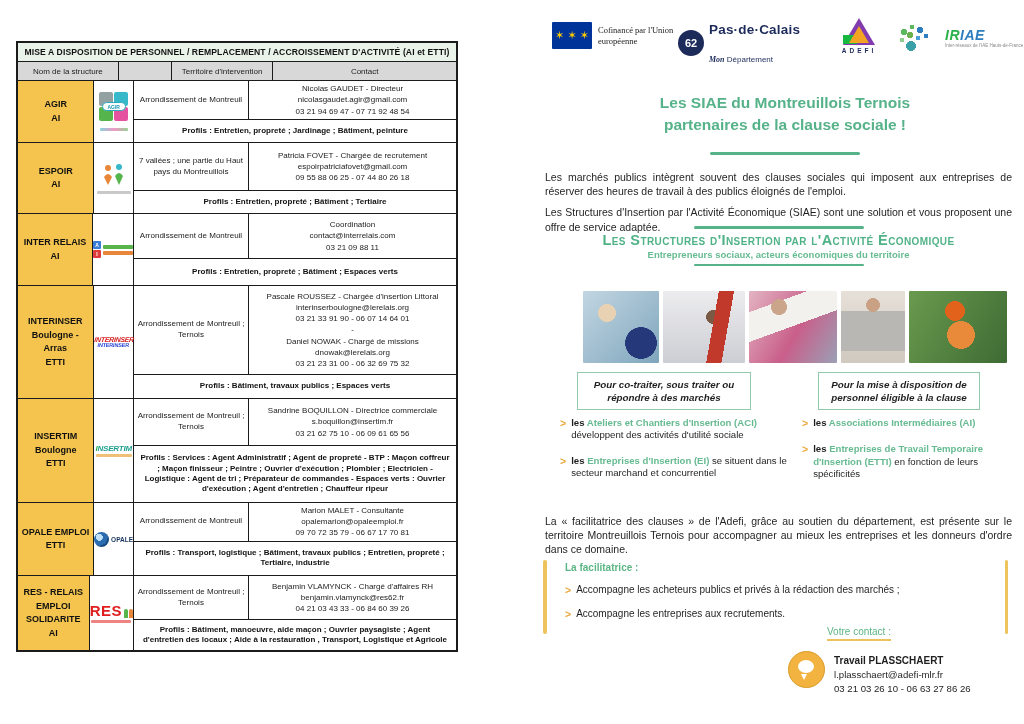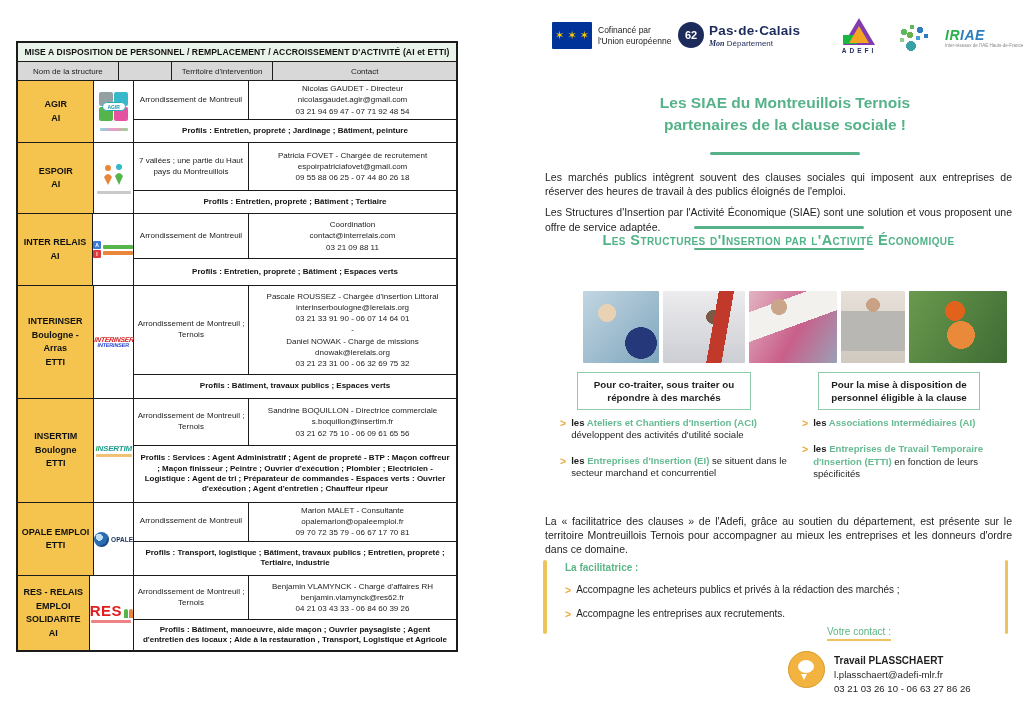--- a/index.html
+++ b/index.html
@@ -70,26 +70,26 @@
   .res-figs { display:flex; gap:1px; }
   .res-figs i { display:block; width:4px; height:9px; border-radius:2px 2px 0 0; }
   .rf1 { background:#57b54c; } .rf2 { background:#e8873a; }
   .res-caption { width:40px; height:3px; background:#e01e1e; opacity:.55; margin:2px auto 0; border-radius:1px; }
 
   
   .plogos { position:absolute; top:16px; left:540px; width:478px; height:50px; }
   .eu-block { position:absolute; left:12px; top:6px; display:flex; align-items:center; gap:6px; }
   .eu-flag { width:40px; height:27px; background:#003399; position:relative; border-radius:1px; }
   .eu-stars { position:absolute; inset:0; display:flex; align-items:center; justify-content:center; color:#ffcc00; font-size:11px; }
-  .eu-caption { font-size:8.5px; color:#222; line-height:1.25; width:80px; }
+  .eu-caption { font-size:8.5px; color:#222; line-height:1.25; width:80px;font-family:Liberation Serif, serif; }
   .pdc-block { position:absolute; left:138px; top:6px; display:flex; align-items:center; gap:5px; }
   .pdc-circle { width:26px; height:26px; border-radius:50%; background:#1d2b5b; color:#fff; font-weight:bold; font-size:11px;
                 display:flex; align-items:center; justify-content:center; }
   .pdc-name { font-size:13.5px; font-weight:bold; color:#1d2b5b; letter-spacing:0.2px; }
-  .pdc-tag { font-size:8px; color:#1d2b5b; margin-top:1px; }
+  .pdc-tag { font-size:8px; color:#1d2b5b; margin-top:18px; }
   .pdc-tag .script { font-style:italic; font-weight:bold; font-family:"Liberation Serif", serif; }
   .adefi-block { position:absolute; left:296px; top:2px; width:46px; text-align:center; }
   .adefi-tri { width:0; height:0; margin:0 auto; border-left:16px solid transparent; border-right:16px solid transparent;
                border-bottom:27px solid #7a3fa0; position:relative; filter:saturate(1.2); }
   .adefi-tri::after { content:""; position:absolute; left:-10px; top:8px; width:0; height:0;
                border-left:10px solid transparent; border-right:10px solid transparent; border-bottom:17px solid #e8a53a; }
   .adefi-tri::before { content:""; position:absolute; left:-16px; top:17px; width:14px; height:9px; background:#2bb14c; }
   .adefi-name { font-size:6.5px; font-weight:bold; color:#1d2b5b; letter-spacing:3px; margin-top:2px; }
   .iriae-block { position:absolute; left:358px; top:6px; display:flex; align-items:center; gap:13px; }
   .iriae-dots { width:34px; height:32px;
@@ -132,21 +132,21 @@
   .ph4 { width:64px; background:
          radial-gradient(circle 7px at 32px 14px, #c9a184 98%, transparent),
          linear-gradient(180deg, transparent 20px, #b9b7b4 20px 60px, transparent 60px),
          linear-gradient(#e6e0d8,#cfc9c0); }
   .ph5 { width:98px; background:
          radial-gradient(circle 10px at 46px 20px, #e2621b 98%, transparent),
          radial-gradient(circle 14px at 52px 44px, #e88a3a 98%, transparent),
          linear-gradient(120deg,#6a9a4e,#3e6b34); }
 
   .offer-box { position:absolute; border:1.3px solid #8fcbaa; background:#fff; display:flex; align-items:center; justify-content:center;
-               text-align:center; font-size:9.8px; font-weight:bold; color:#1f1f1f; line-height:1.35; padding:3px 6px; }
+               text-align:center; font-size:9.8px; font-weight:bold; font-style:italic; color:#1f1f1f; line-height:1.35; padding:3px 6px; }
   .ob1 { left:577px; top:372px; width:174px; height:38px; }
   .ob2 { left:818px; top:372px; width:162px; height:38px; }
 
   .siae-col { position:absolute; top:417px; }
   .siae-col.colL { left:560px; width:232px; }
   .siae-col.colR { left:802px; width:212px; }
   .siae-item { display:flex; margin-bottom:13px; }
   .bullet { color:#e9a93d; font-weight:bold; font-size:10.5px; margin-right:5px; line-height:1.25; }
   .siae-text { font-size:9.6px; line-height:1.3; color:#1f1f1f; font-weight:bold; }
   .siae-text .les { color:#1f1f1f; }
@@ -388,20 +388,21 @@
   <div class="right-title-rule"></div>
 
   <div class="intro">
     <p>Les marchés publics intègrent souvent des clauses sociales qui imposent aux entreprises de réserver des heures de travail à des publics éloignés de l'emploi.</p>
     <p>Les Structures d'Insertion par l'Activité Économique (SIAE) sont une solution et vous proposent une offre de service adaptée.</p>
   </div>
 
   <div class="sect">
     <div class="sect-rule"></div>
     <div class="sect-head">Les Structures d'Insertion par l'Activité Économique</div>
+    <div class="sect-sub">Entrepreneurs sociaux, acteurs économiques du territoire</div>
     <div class="sect-rule"></div>
   </div>
 
   <div class="photos">
     <div class="ph1"></div>
     <div class="ph2"></div>
     <div class="ph3"></div>
     <div class="ph4"></div>
     <div class="ph5"></div>
   </div>

